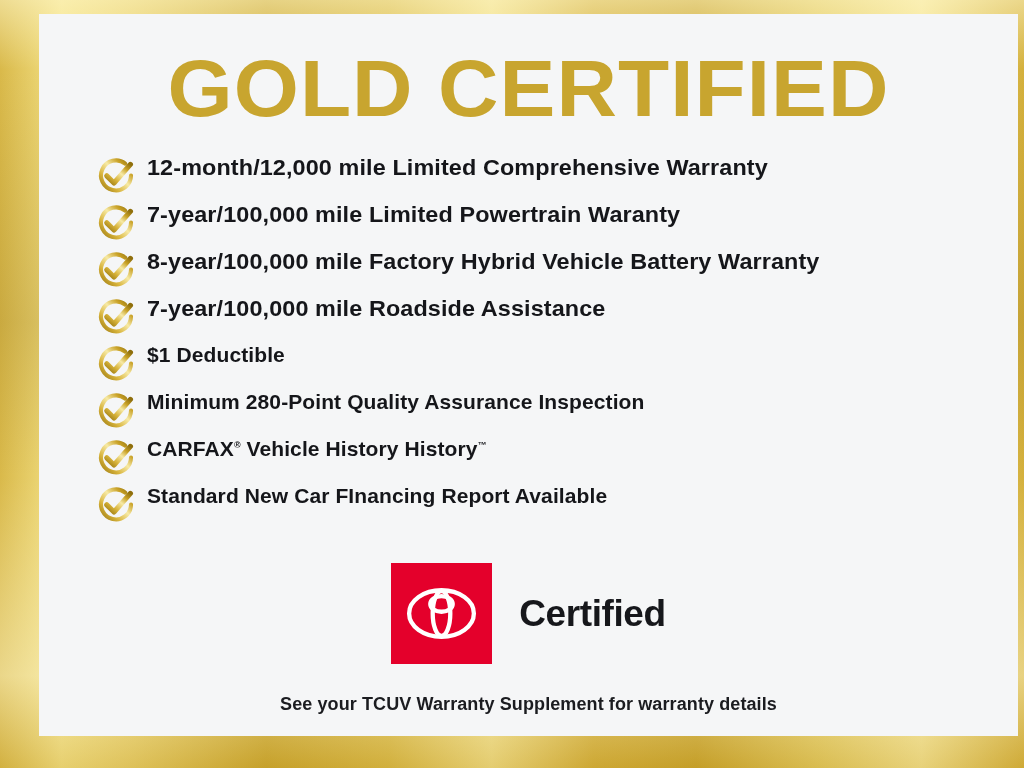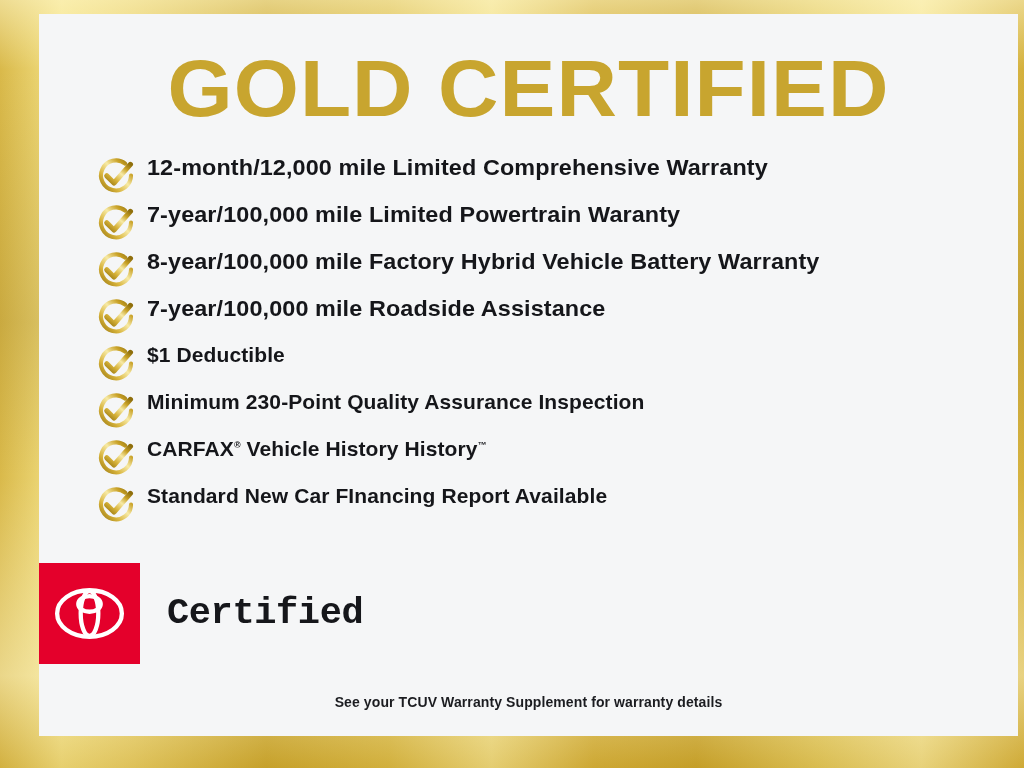--- a/index.html
+++ b/index.html
@@ -112,43 +112,43 @@
     font-size:9px;
     vertical-align:super;
     font-weight:bold;
     letter-spacing:0;
   }
 
   
   #lockup {
     display:flex;
     align-items:center;
+    justify-content:center;
     margin-top:32px;
-    font-family:Liberation Mono, monospace;
   }
   #toyota-badge {
     width:101px; height:101px;
     background:#e4002b;
     display:flex; align-items:center; justify-content:center;
     flex:0 0 101px;
   }
   #cuv-text {
     margin-left:27px;
     color:#16171b;
     font-size:37px;
     line-height:1.08;
     font-weight:bold;
     letter-spacing:-.4px;
   }
 
   
   #footer {
     text-align:center;
     margin-top:30px;
-    font-size:14px;
+    font-size:18px;
     font-weight:bold;
     color:#1b1c20;
     letter-spacing:.1px;
   }
 </style>
 </head>
 <body>
 
 <div id="frame">
 
@@ -217,21 +217,21 @@
         <span class="benefit-text">$1 Deductible</span>
       </li>
 
       <li class="benefit wide">
         <span class="check-icon">
           <svg viewBox="0 0 44 44" width="44" height="44">
             <path d="M31.2 9.6A15 15 0 1 0 37 21.6" fill="none" stroke="url(#g1)" stroke-width="4.1" stroke-linecap="round"></path>
             <path d="M12.8 21.8 L20 29 L36.4 10.4" fill="none" stroke="url(#g1)" stroke-width="5.2" stroke-linecap="round" stroke-linejoin="round"></path>
           </svg>
         </span>
-        <span class="benefit-text">Minimum 230-Point Quality Assurance Inspection</span>
+        <span class="benefit-text">Minimum 280-Point Quality Assurance Inspection</span>
       </li>
 
       <li class="benefit wide">
         <span class="check-icon">
           <svg viewBox="0 0 44 44" width="44" height="44">
             <path d="M31.2 9.6A15 15 0 1 0 37 21.6" fill="none" stroke="url(#g1)" stroke-width="4.1" stroke-linecap="round"></path>
             <path d="M12.8 21.8 L20 29 L36.4 10.4" fill="none" stroke="url(#g1)" stroke-width="5.2" stroke-linecap="round" stroke-linejoin="round"></path>
           </svg>
         </span>
         <span class="benefit-text"><span>CARFAX</span><span class="sup">®</span><span> Vehicle History History</span><span class="sup">™</span></span>

